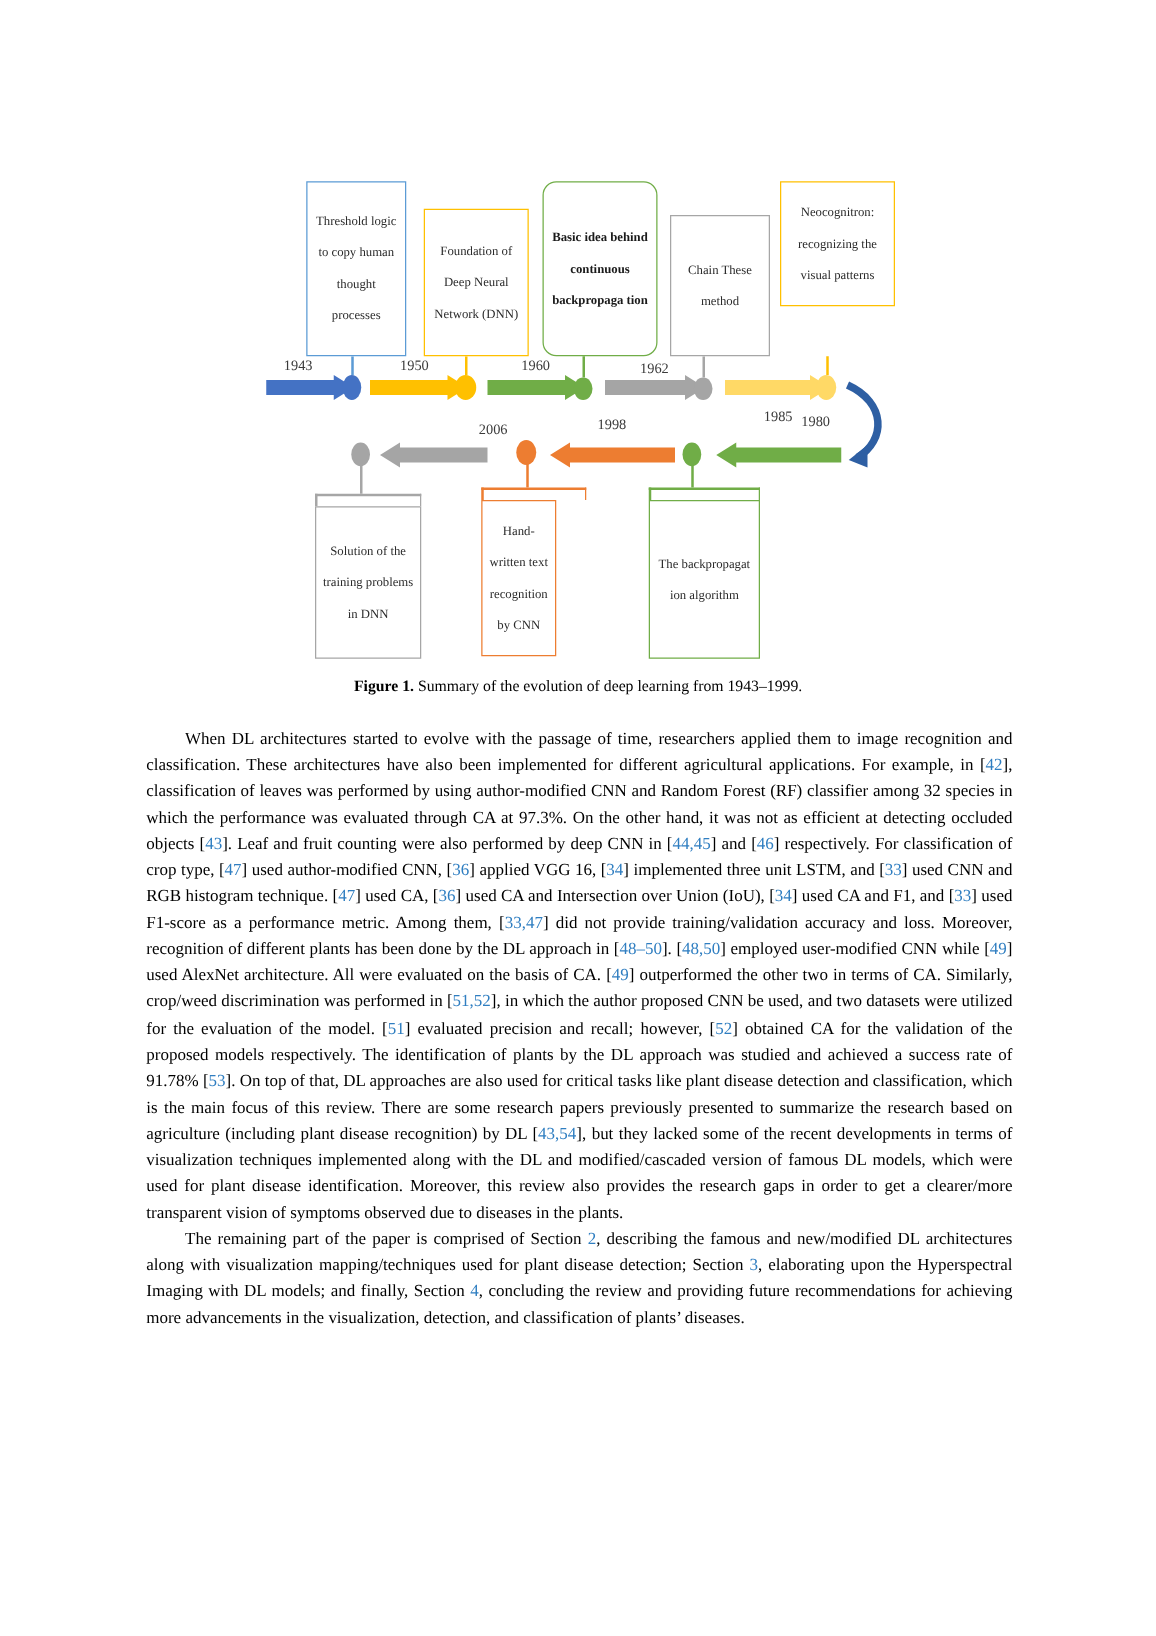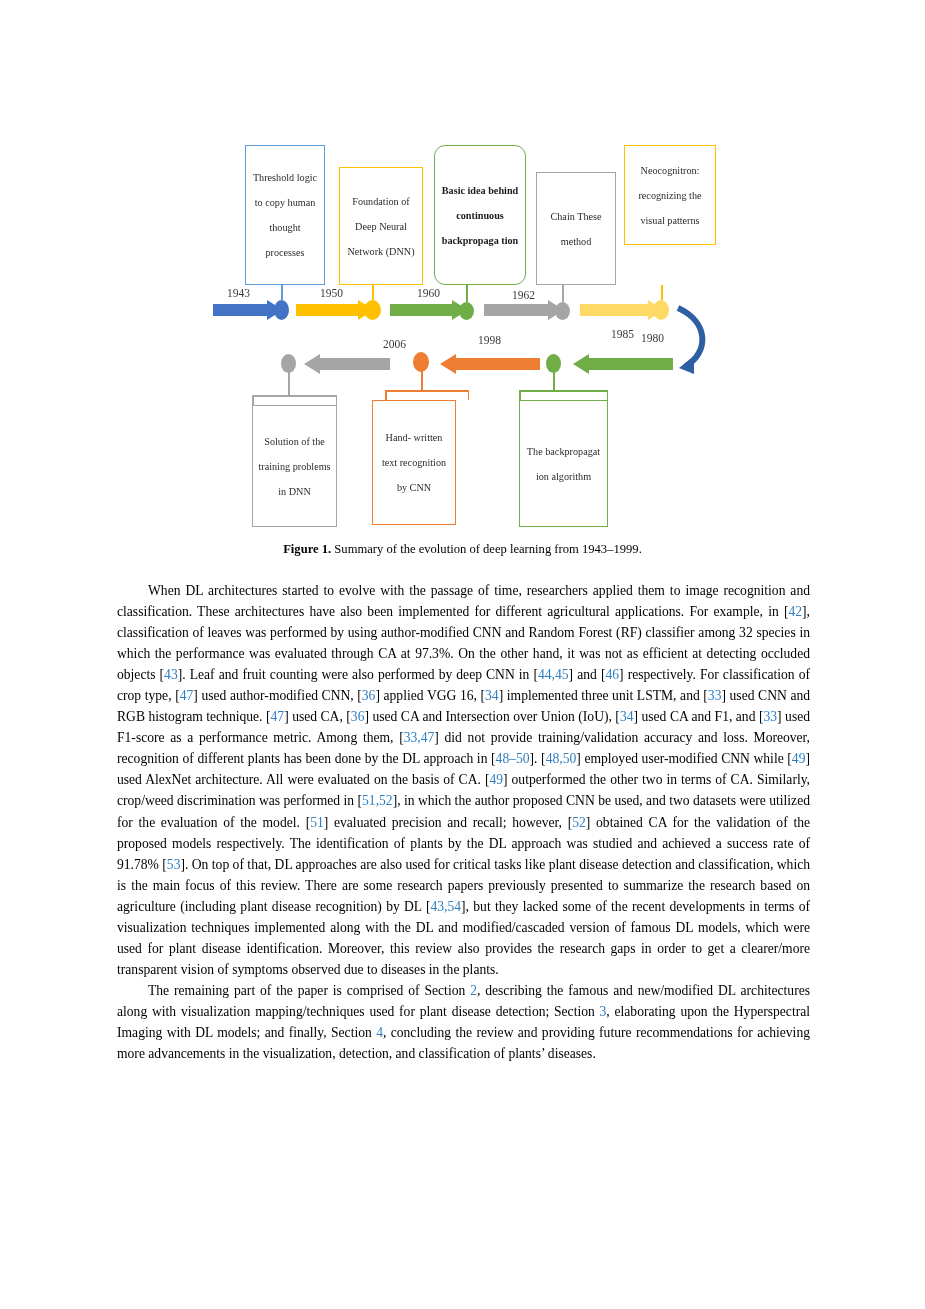--- a/index.html
+++ b/index.html
@@ -167,21 +167,21 @@
         </div>
         <div class="fig-box" style="left: 536px; top: 172px; width: 80px; height: 113px; border-color: rgb(166, 166, 166);">
           <span>Chain These method</span>
         </div>
         <div class="fig-box" style="left: 624px; top: 145px; width: 92px; height: 100px; border-color: rgb(255, 192, 0);">
           <span>Neocognitron: recognizing the visual patterns</span>
         </div>
         <div class="fig-box" style="left: 252px; top: 405px; width: 85px; height: 122px; border-color: rgb(166, 166, 166);">
           <span>Solution of the training problems in DNN</span>
         </div>
-        <div class="fig-box" style="left: 372px; top: 400px; width: 84px; height: 125px; border-color: rgb(237, 125, 49);">
+        <div class="fig-box" style="left: 385px; top: 400px; width: 60px; height: 125px; border-color: rgb(237, 125, 49);">
           <span>Hand- written text recognition by CNN</span>
         </div>
         <div class="fig-box" style="left: 519px; top: 400px; width: 89px; height: 127px; border-color: rgb(112, 173, 71);">
           <span>The backpropagat ion algorithm</span>
         </div>
         <div class="dot" style="left: 273.5px; top: 300px; width: 15px; height: 20px; background: rgb(68, 114, 196);"></div>
         <div class="year-label" style="left: 227px; top: 287px;">1943</div>
         <div class="stem" style="left: 281px; top: 285px; height: 15px; background: rgb(91, 155, 213);"></div>
         <div class="dot" style="left: 363.5px; top: 300px; width: 17px; height: 20px; background: rgb(255, 192, 0);"></div>
         <div class="year-label" style="left: 320px; top: 287px;">1950</div>

